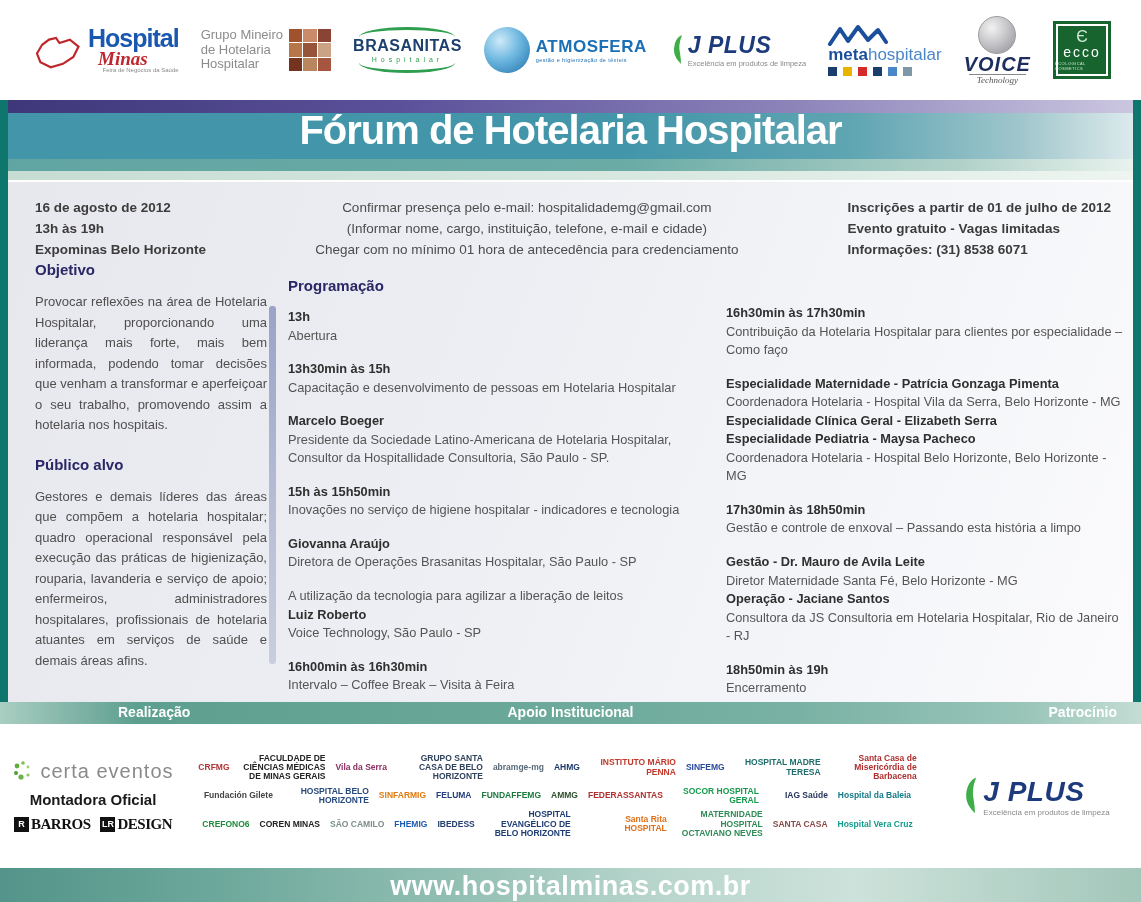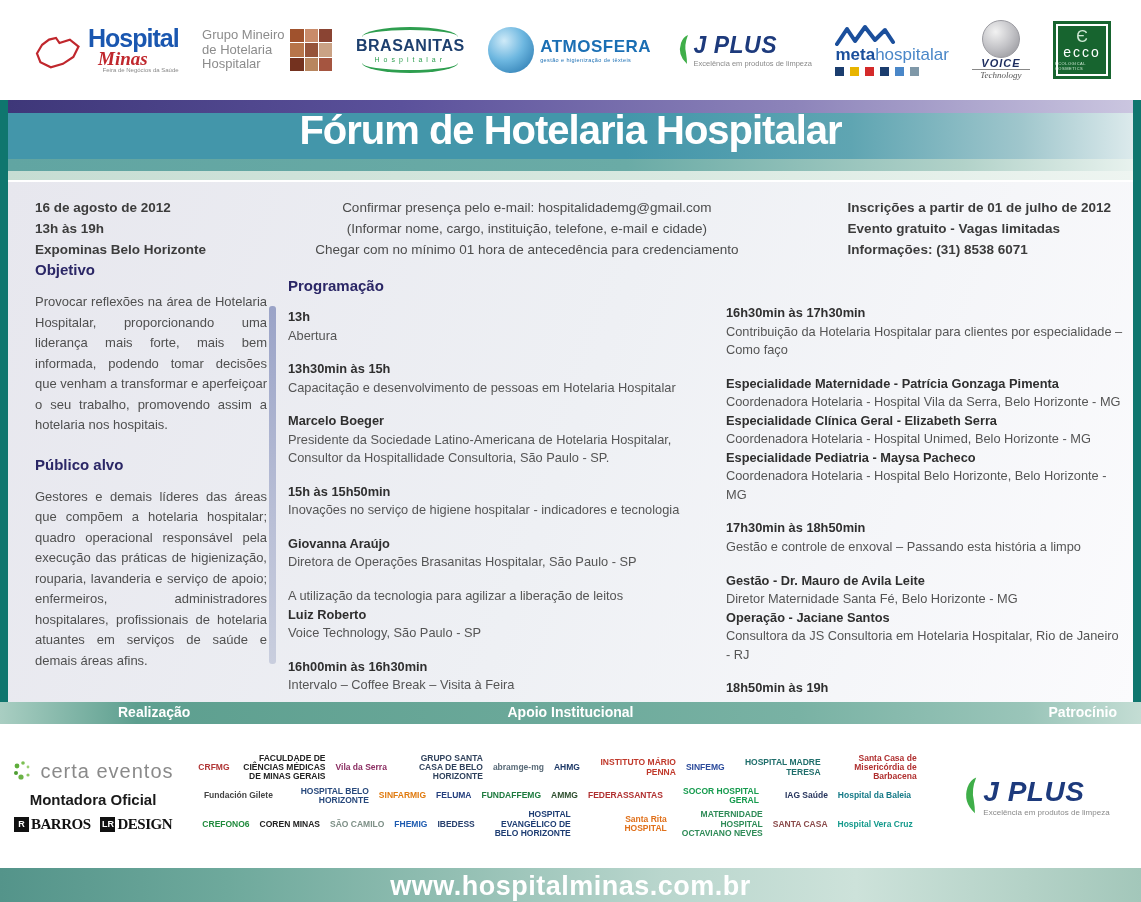--- a/index.html
+++ b/index.html
@@ -28,21 +28,21 @@
   .jp { display:flex; align-items:center; gap:3px; }
   .jp-text .name { color:#1d3a7c; font-weight:bold; font-style:italic; font-size:23px; letter-spacing:0.5px; }
   .jp-text .tag { color:#8a8a8a; font-size:7.5px; }
   .meta { display:flex; flex-direction:column; align-items:flex-start; }
   .meta .name { font-size:17px; color:#4a87c8; line-height:1; }
   .meta .name b { color:#1b4f9c; }
   .meta .squares { display:flex; gap:6px; margin-top:4px; }
   .meta .squares span { width:9px; height:9px; display:block; }
   .voice { display:flex; flex-direction:column; align-items:center; }
   .globe-silver { width:38px; height:38px; border-radius:50%; background:radial-gradient(circle at 35% 30%, #f2f2f2, #c2c2c6 50%, #8d8d93); border:1px solid #9a9aa0; }
-  .voice .name { color:#1d2d5e; font-weight:bold; font-style:italic; font-size:11px; letter-spacing:1px; line-height:1; }
+  .voice .name { color:#1d2d5e; font-weight:bold; font-style:italic; font-size:20px; letter-spacing:1px; line-height:1; }
   .voice .tag { color:#555; font-size:9px; font-style:italic; font-family:"Liberation Serif",serif; border-top:1px solid #888; padding:0 8px; }
   .ecco { width:58px; height:58px; background:#17642f; border:2px solid #17642f; outline:2px solid #ffffff; outline-offset:-5px; display:flex; flex-direction:column; align-items:center; justify-content:center; color:#fff; }
   .ecco .sym { font-size:16px; line-height:1; color:#cfe8d4; }
   .ecco .name { font-size:14px; letter-spacing:2px; line-height:1.1; }
   .ecco .tag { font-size:4px; letter-spacing:0.5px; color:#cfe8d4; }
 
   
   .banner { position:relative; margin:0 8px; }
   .stripe-purple { height:13px; background:linear-gradient(to right,#3e3779,#5b519b 35%,#8d84ba 70%,#cbc6e0); }
   .stripe-main { height:46px; background:linear-gradient(to right,#4396aa 0%,#4396aa 55%,#5fa5b2 75%,#9fc6cc 90%,#dceaec); }
@@ -250,21 +250,20 @@
     <div class="right-col">
       <div>
           <div class="prog-block">
             <div class="line bold">16h30min às 17h30min</div>
             <div class="line">Contribuição da Hotelaria Hospitalar para clientes por especialidade – Como faço</div>
           </div>
           <div class="prog-block">
             <div class="line bold">Especialidade Maternidade - Patrícia Gonzaga Pimenta</div>
             <div class="line">Coordenadora Hotelaria - Hospital Vila da Serra, Belo Horizonte - MG</div>
             <div class="line bold">Especialidade Clínica Geral - Elizabeth Serra</div>
-            <div class="line">Coordenadora Hotelaria - Hospital Unimed, Belo Horizonte - MG</div>
             <div class="line bold">Especialidade Pediatria - Maysa Pacheco</div>
             <div class="line">Coordenadora Hotelaria - Hospital Belo Horizonte, Belo Horizonte - MG</div>
           </div>
           <div class="prog-block">
             <div class="line bold">17h30min às 18h50min</div>
             <div class="line">Gestão e controle de enxoval – Passando esta história a limpo</div>
           </div>
           <div class="prog-block">
             <div class="line bold">Gestão - Dr. Mauro de Avila Leite</div>
             <div class="line">Diretor Maternidade Santa Fé, Belo Horizonte - MG</div>

